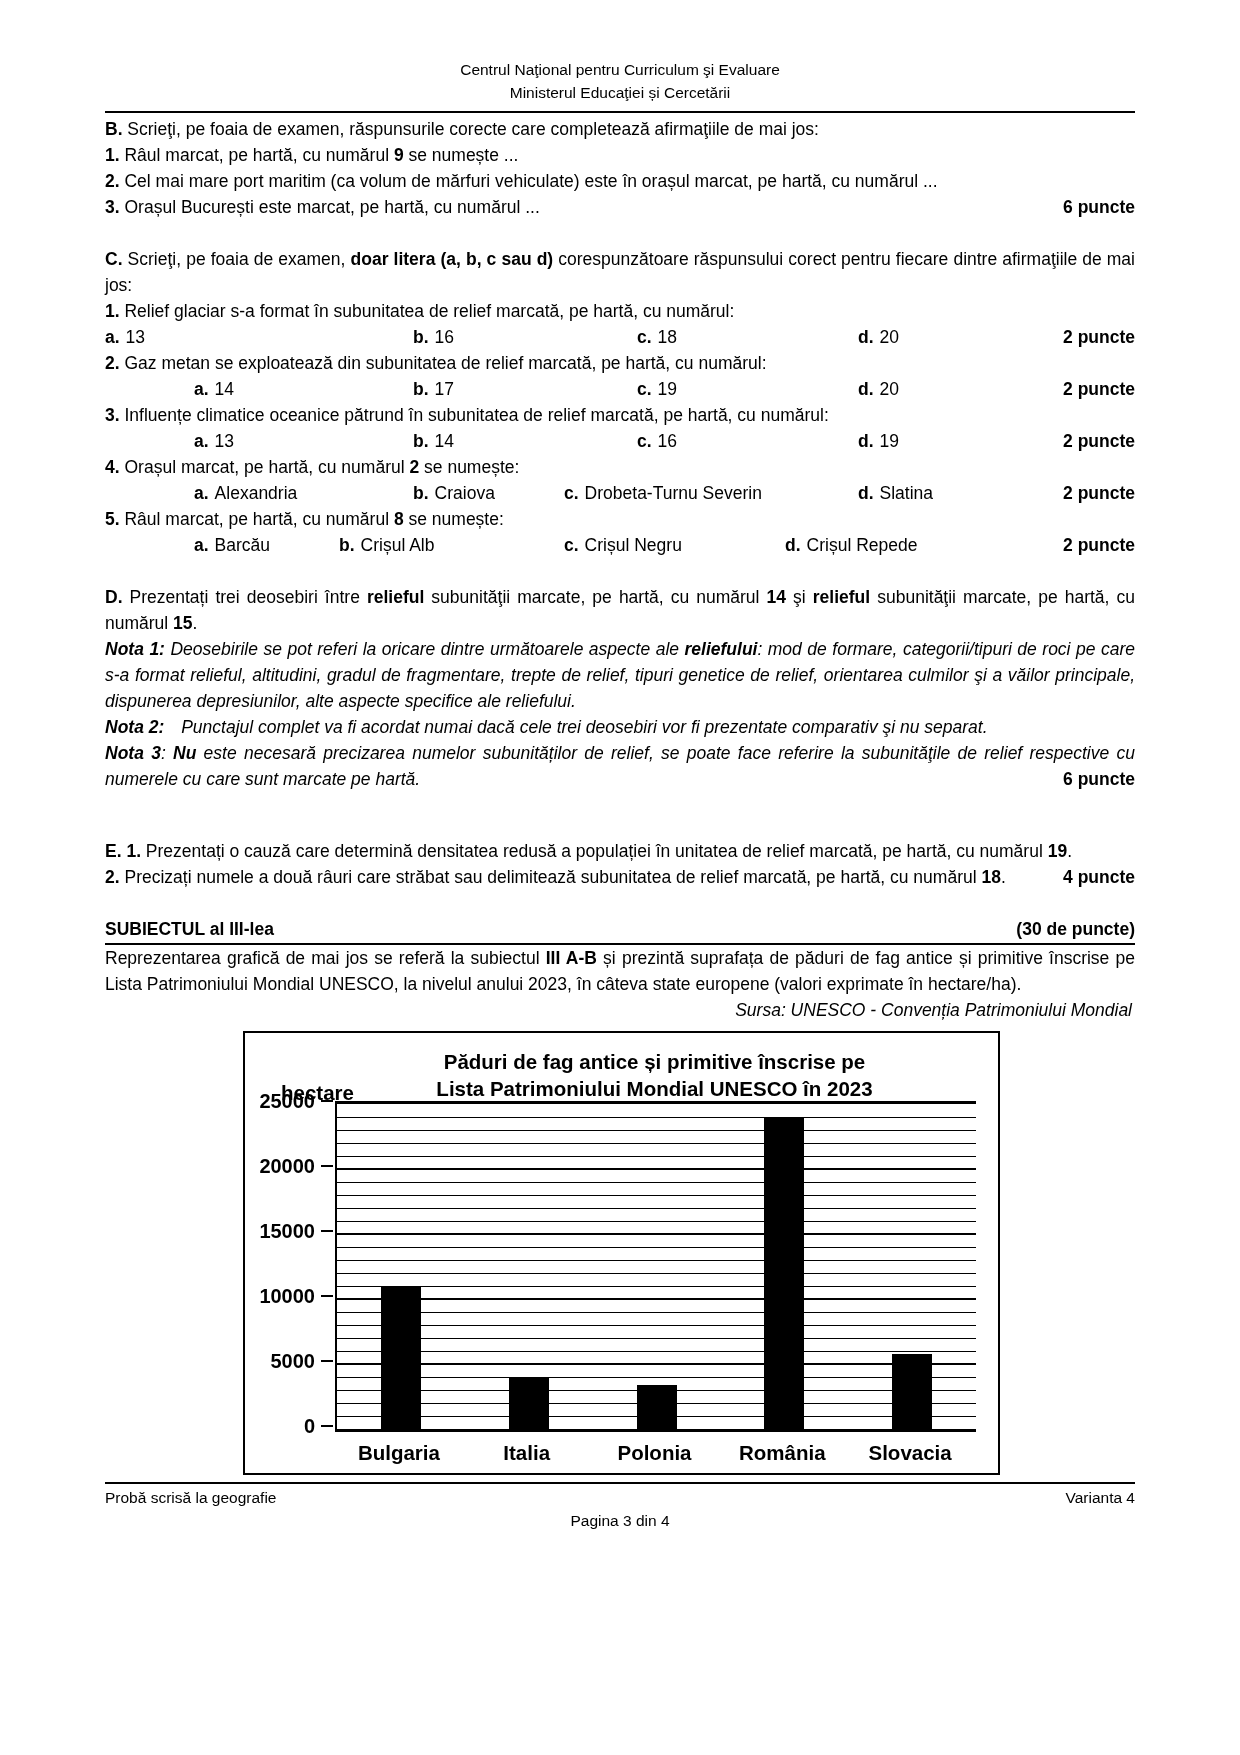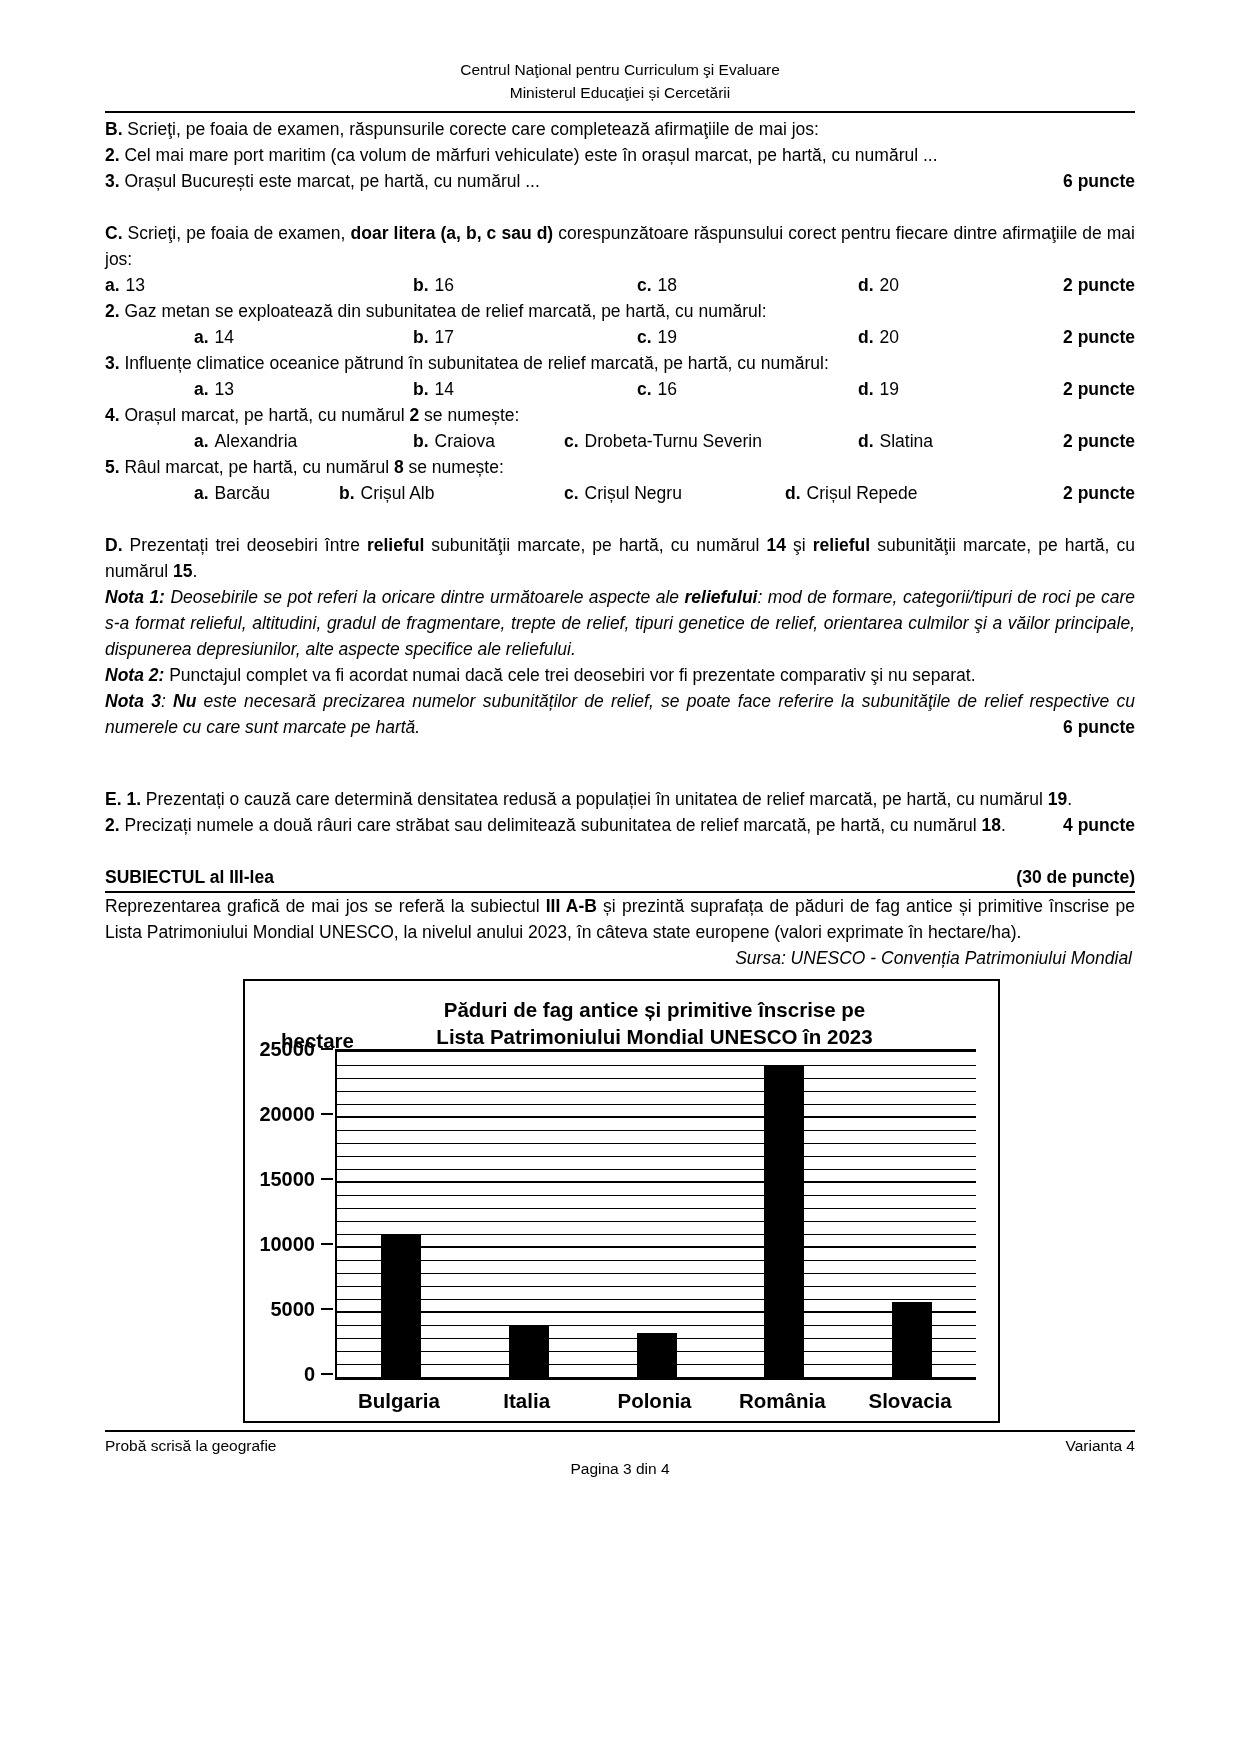--- a/index.html
+++ b/index.html
@@ -63,30 +63,32 @@
 
 <div class="page">
   <div class="content">
     <div class="header">
       <div>Centrul Naţional pentru Curriculum şi Evaluare</div>
       <div>Ministerul Educaţiei și Cercetării</div>
     </div>
     <div class="hrule"></div>
 
     <div class="para just"><span style="font-weight: bold;">B.</span><span> Scrieţi, pe foaia de examen, răspunsurile corecte care completează afirmaţiile de mai jos:</span></div>
+    <div class="para"><span style="font-weight: bold;">1.</span><span> Râul marcat, pe hartă, cu numărul </span><span style="font-weight: bold;">9</span><span> se numește ...</span></div>
     <div class="para just"><span style="font-weight: bold;">2.</span><span> Cel mai mare port maritim (ca volum de mărfuri vehiculate) este în orașul marcat, pe hartă, cu numărul ...</span></div>
     <div class="pointsrow">
       <span class="txt"><span style="font-weight: bold;">3.</span><span> Orașul București este marcat, pe hartă, cu numărul ...</span></span>
       <span class="pts">6 puncte</span>
     </div>
 
     <div class="gap"></div>
 
     <div class="para just"><span style="font-weight: bold;">C.</span><span> Scrieţi, pe foaia de examen, </span><span style="font-weight: bold;">doar litera (a, b, c sau d)</span><span> corespunzătoare răspunsului corect pentru fiecare dintre afirmaţiile de mai jos:</span></div>
 
+    <div class="para"><span style="font-weight: bold;">1.</span><span> Relief glaciar s-a format în subunitatea de relief marcată, pe hartă, cu numărul:</span></div>
     <div class="optrow rc1">
       <span class="opt"><span class="ol">a.</span><span>13</span></span>
       <span class="opt ob"><span class="ol">b.</span><span>16</span></span>
       <span class="opt oc"><span class="ol">c.</span><span>18</span></span>
       <span class="opt od"><span class="ol">d.</span><span>20</span></span>
       <span class="pts">2 puncte</span>
 
     </div>
 
     <div class="para"><span style="font-weight: bold;">2.</span><span> Gaz metan se exploatează din subunitatea de relief marcată, pe hartă, cu numărul:</span></div>
@@ -122,21 +124,21 @@
       <span class="opt ob"><span class="ol">b.</span><span>Crișul Alb</span></span>
       <span class="opt oc"><span class="ol">c.</span><span>Crișul Negru</span></span>
       <span class="opt od"><span class="ol">d.</span><span>Crișul Repede</span></span>
       <span class="pts">2 puncte</span>
     </div>
 
     <div class="gap"></div>
 
     <div class="para just"><span style="font-weight: bold;">D.</span><span> Prezentați trei deosebiri între </span><span style="font-weight: bold;">relieful</span><span> subunităţii marcate, pe hartă, cu numărul </span><span style="font-weight: bold;">14</span><span> şi </span><span style="font-weight: bold;">relieful</span><span> subunităţii marcate, pe hartă, cu numărul </span><span style="font-weight: bold;">15</span><span>.</span></div>
     <div class="para just"><span style="font-weight: bold; font-style: italic;">Nota 1:</span><span style="font-style: italic;"> Deosebirile se pot referi la oricare dintre următoarele aspecte ale </span><span style="font-weight: bold; font-style: italic;">reliefului</span><span style="font-style: italic;">: mod de formare, categorii/tipuri de roci pe care s-a format relieful, altitudini, gradul de fragmentare, trepte de relief, tipuri genetice de relief, orientarea culmilor şi a văilor principale, dispunerea depresiunilor, alte aspecte specifice ale reliefului.</span></div>
-    <div class="para just"><span style="font-weight: bold; font-style: italic;">Nota 2:</span><span style=""> Punctajul complet va fi acordat numai dacă cele trei deosebiri vor fi prezentate comparativ şi nu separat.</span></div>
+    <div class="para just"><span style="font-weight: bold; font-style: italic;">Nota 2:</span><span style="font-style: italic; margin-left: 12px;"> Punctajul complet va fi acordat numai dacă cele trei deosebiri vor fi prezentate comparativ şi nu separat.</span></div>
     <div class="para just rel">
       <span><span style="font-weight: bold; font-style: italic;">Nota 3</span><span style="font-style: italic;">: </span><span style="font-weight: bold; font-style: italic;">Nu</span><span style="font-style: italic;"> este necesară precizarea numelor subunităților de relief, se poate face referire la subunităţile de relief respective cu numerele cu care sunt marcate pe hartă.</span></span>
       <span class="pts abs-br">6 puncte</span>
     </div>
 
     <div class="gap"></div>
       <div class="gap-sm"></div>
 
     <div class="para just"><span style="font-weight: bold;">E. 1.</span><span> Prezentați o cauză care determină densitatea redusă a populației în unitatea de relief marcată, pe hartă, cu numărul </span><span style="font-weight: bold;">19</span><span>.</span></div>
     <div class="para just rel">

